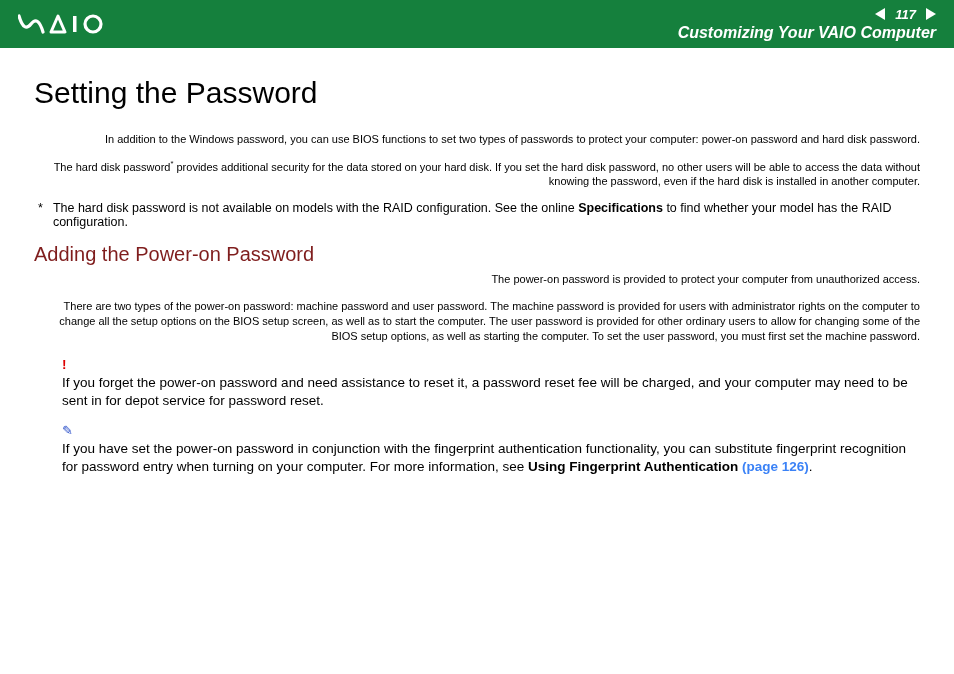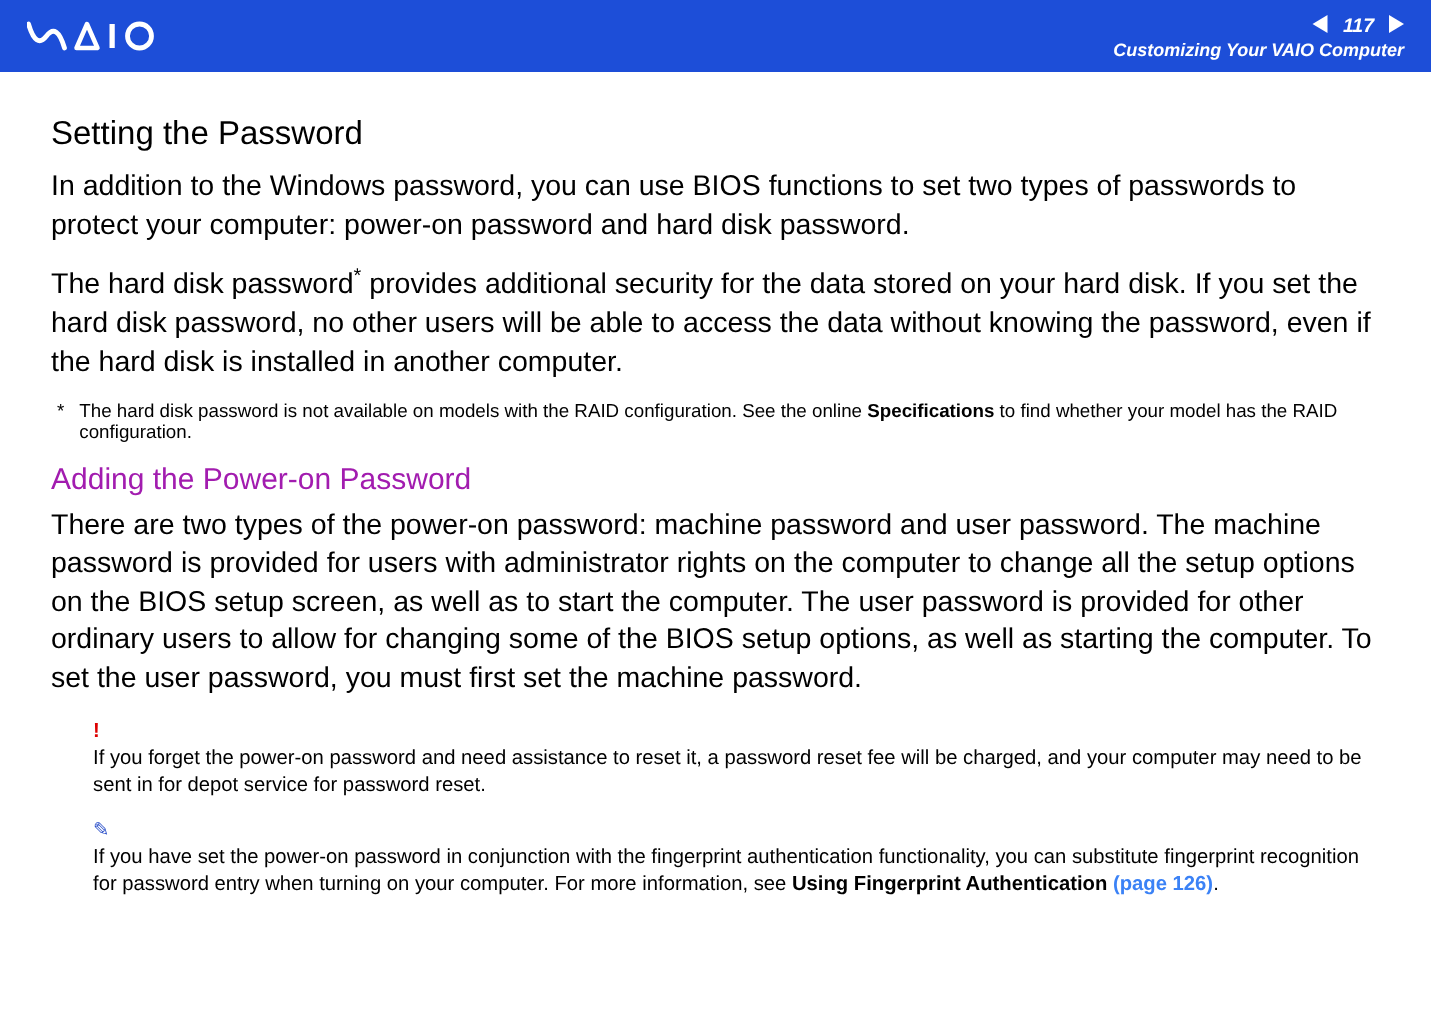--- a/index.html
+++ b/index.html
@@ -4,21 +4,21 @@
 <style>
   * { box-sizing: border-box; margin: 0; padding: 0; }
   body {
     font-family: Arial, Helvetica, sans-serif;
     width: 954px;
     height: 674px;
     background: #fff;
     color: #000;
   }
   .header {
-    background: #1d4ed8;
+    background: #15803d;
     color: #fff;
     height: 48px;
     display: flex;
     align-items: center;
     justify-content: space-between;
     padding: 0 18px 0 18px;
   }
   .logo {
     font-family: Arial, sans-serif;
     letter-spacing: 1px;
@@ -42,46 +42,47 @@
     width: 0; height: 0;
     border-top: 6px solid transparent;
     border-bottom: 6px solid transparent;
   }
   .tri-left { border-right: 10px solid #fff; margin-right: 6px; }
   .tri-right { border-left: 10px solid #fff; margin-left: 6px; }
   .page-num { padding: 0 4px; }
   .breadcrumb {
     font-weight: bold;
     font-style: italic;
-    font-size: 12px;
+    font-size: 16px;
   }
   .content {
     padding: 28px 34px 20px 34px;
   }
   h1 {
     font-weight: normal;
-    font-size: 22px;
-    margin-bottom: 10px;
+    font-size: 30px;
+    margin-bottom: 22px;
   }
   .para {
-    font-size: 19px;
+    font-size: 11px;
     line-height: 1.35;
     margin-bottom: 12px;
+    text-align: right;
   }
   .footnote-row {
     font-size: 12.5px;
     margin-bottom: 14px;
     display: flex;
     gap: 10px;
     padding-left: 4px;
   }
   .footnote-row .asterisk { flex: 0 0 auto; }
   .footnote-row .fn-text { flex: 1; }
   h2 {
-    color: #a21caf;
+    color: #7f1d1d;
     font-weight: normal;
     font-size: 20px;
     margin-bottom: 6px;
   }
   .note-block {
     padding-left: 28px;
     font-size: 13.5px;
     line-height: 1.35;
   }
   .note-block .warn-icon {
@@ -133,20 +134,21 @@
 
   <div class="footnote-row">
     <span class="asterisk">*</span>
     <span class="fn-text">
       <span>The hard disk password is not available on models with the RAID configuration. See the online </span><span class="bold">Specifications</span><span> to find whether your model has the RAID configuration.</span>
     </span>
   </div>
 
   <h2>Adding the Power-on Password</h2>
 
+  <p class="para">The power-on password is provided to protect your computer from unauthorized access.</p>
   <p class="para">There are two types of the power-on password: machine password and user password. The machine password is provided for users with administrator rights on the computer to change all the setup options on the BIOS setup screen, as well as to start the computer. The user password is provided for other ordinary users to allow for changing some of the BIOS setup options, as well as starting the computer. To set the user password, you must first set the machine password.</p>
 
   <div class="note-block">
     <span class="warn-icon">!</span>
     <p>If you forget the power-on password and need assistance to reset it, a password reset fee will be charged, and your computer may need to be sent in for depot service for password reset.</p>
 
     <span class="tip-icon">✎</span>
     <p>
       <span>If you have set the power-on password in conjunction with the fingerprint authentication functionality, you can substitute fingerprint recognition for password entry when turning on your computer. For more information, see </span><span class="bold">Using Fingerprint Authentication </span><span class="link">(page 126)</span><span>.</span>
     </p>

